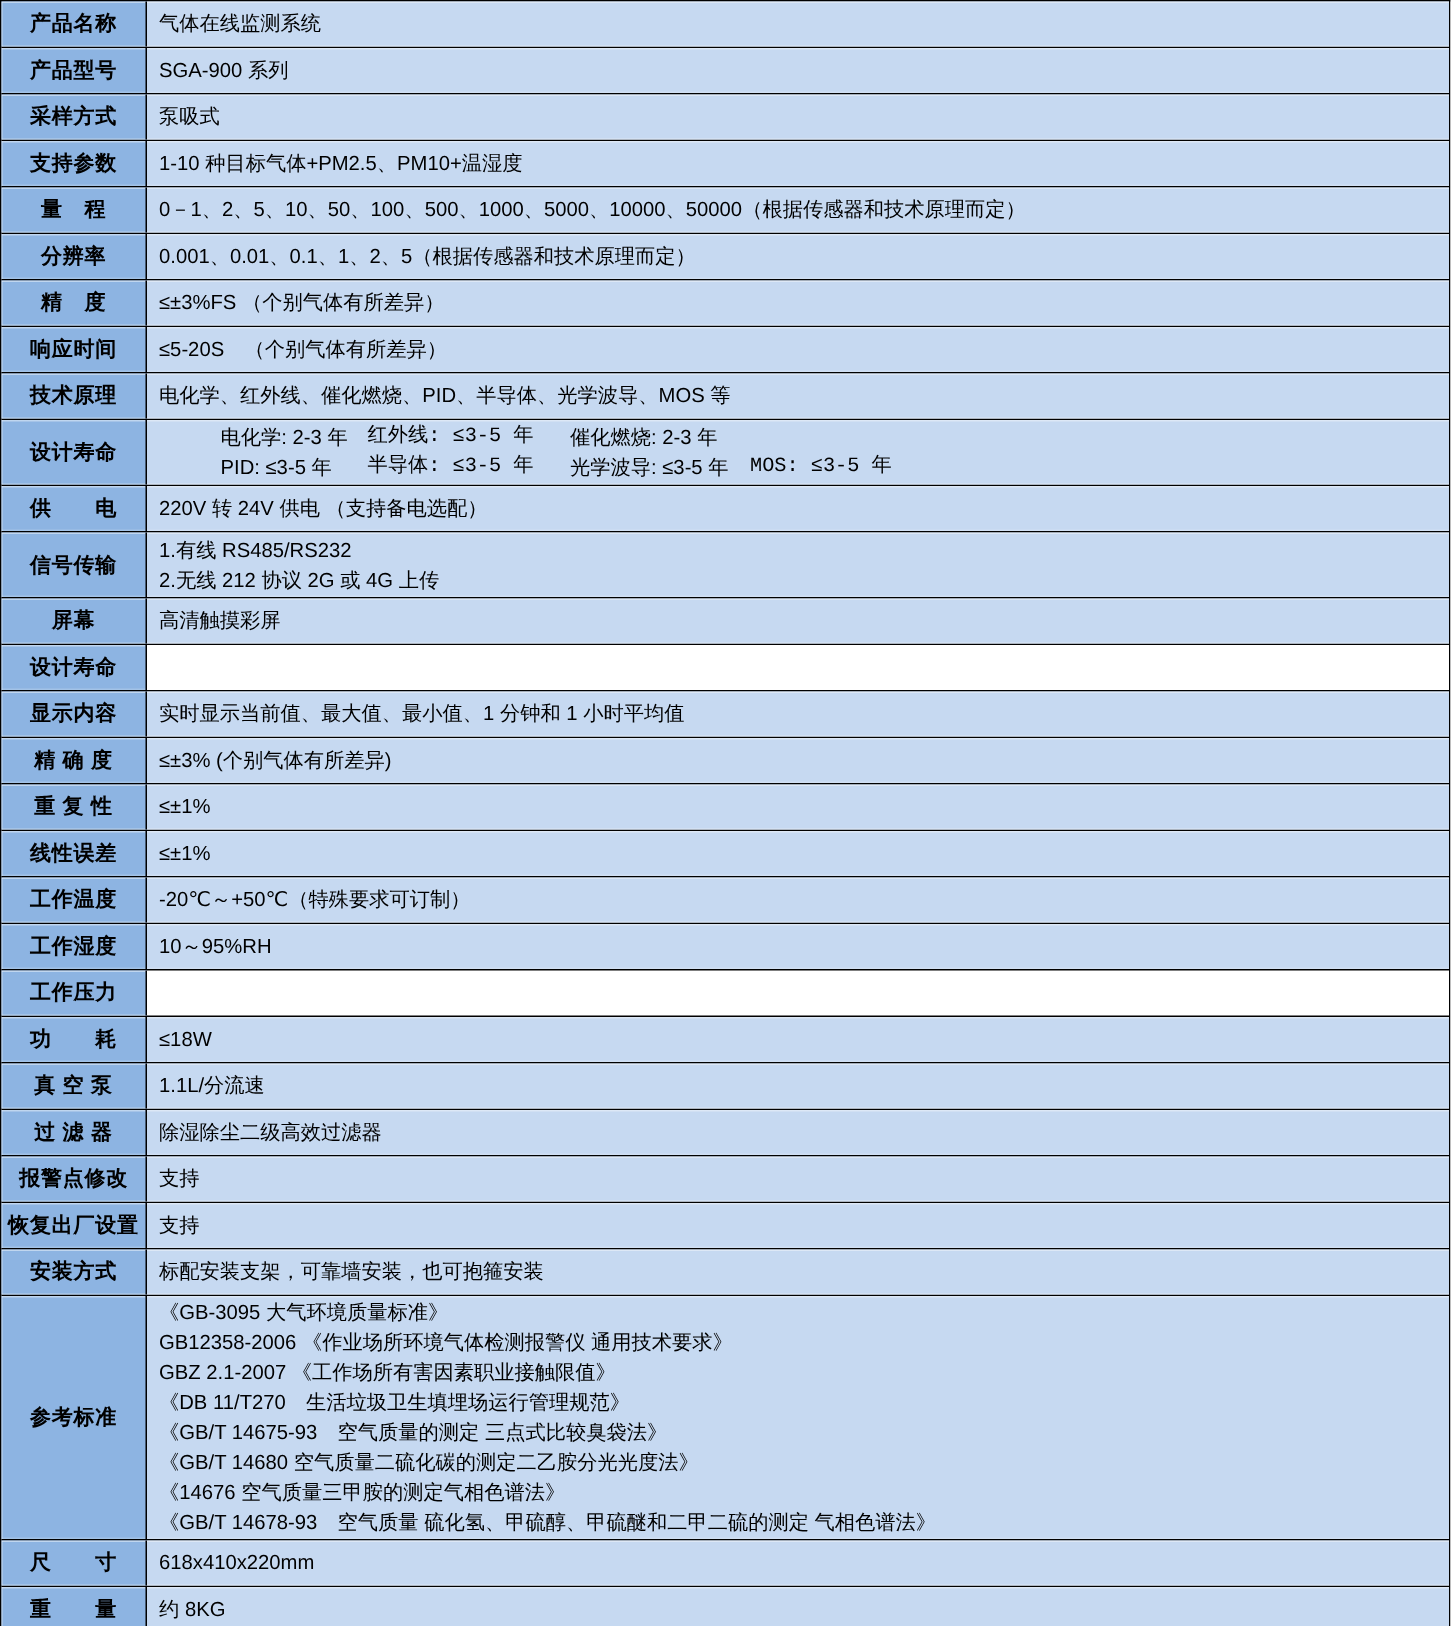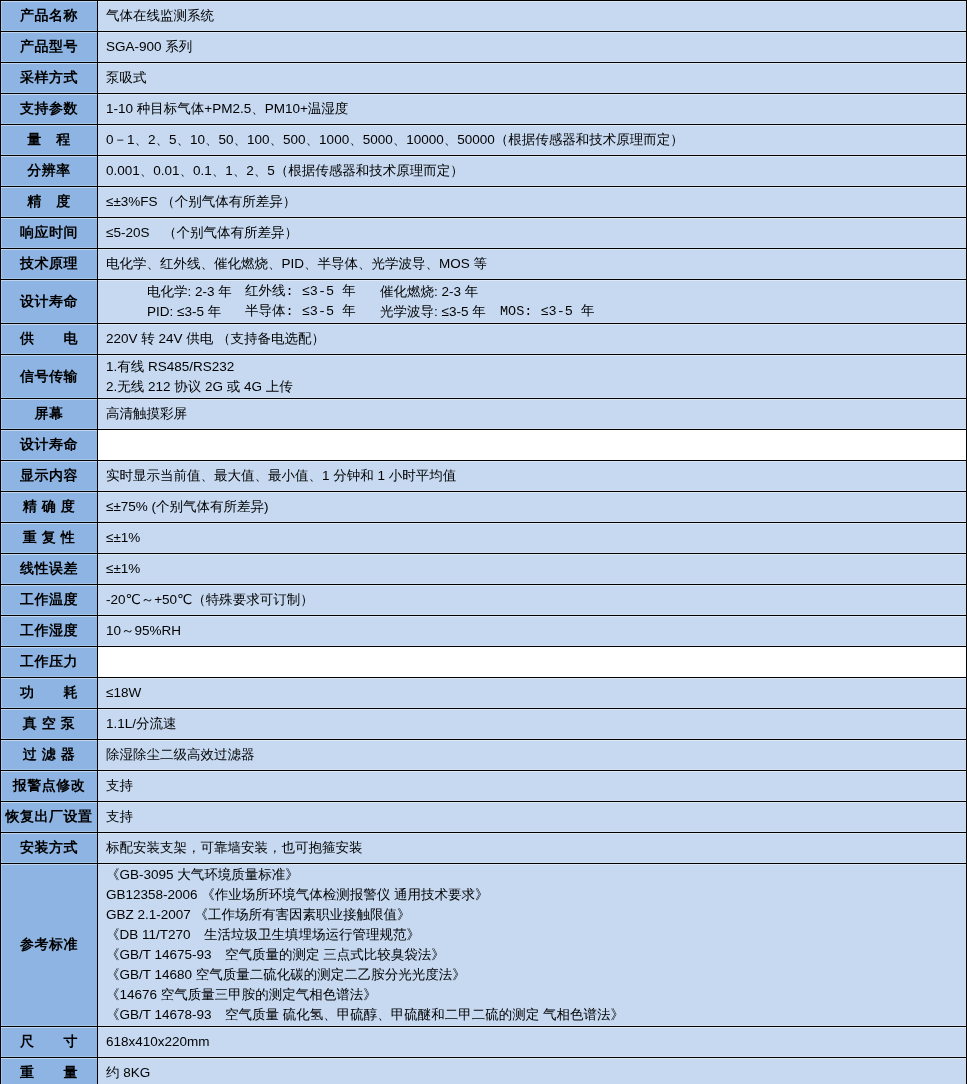--- a/index.html
+++ b/index.html
@@ -153,21 +153,21 @@
     <div class="label-cell">设计寿命</div>
   </div>
 
   <div class="row">
     <div class="label-cell">显示内容</div>
     <div class="value-cell"><span class="value-line">实时显示当前值、最大值、最小值、1 分钟和 1 小时平均值</span></div>
   </div>
 
   <div class="row">
     <div class="label-cell">精 确 度</div>
-    <div class="value-cell"><span class="value-line">≤±75% (个别气体有所差异)</span></div>
+    <div class="value-cell"><span class="value-line">≤±3% (个别气体有所差异)</span></div>
   </div>
 
   <div class="row">
     <div class="label-cell">重 复 性</div>
     <div class="value-cell"><span class="value-line">≤±1%</span></div>
   </div>
 
   <div class="row">
     <div class="label-cell">线性误差</div>
     <div class="value-cell"><span class="value-line">≤±1%</span></div>

